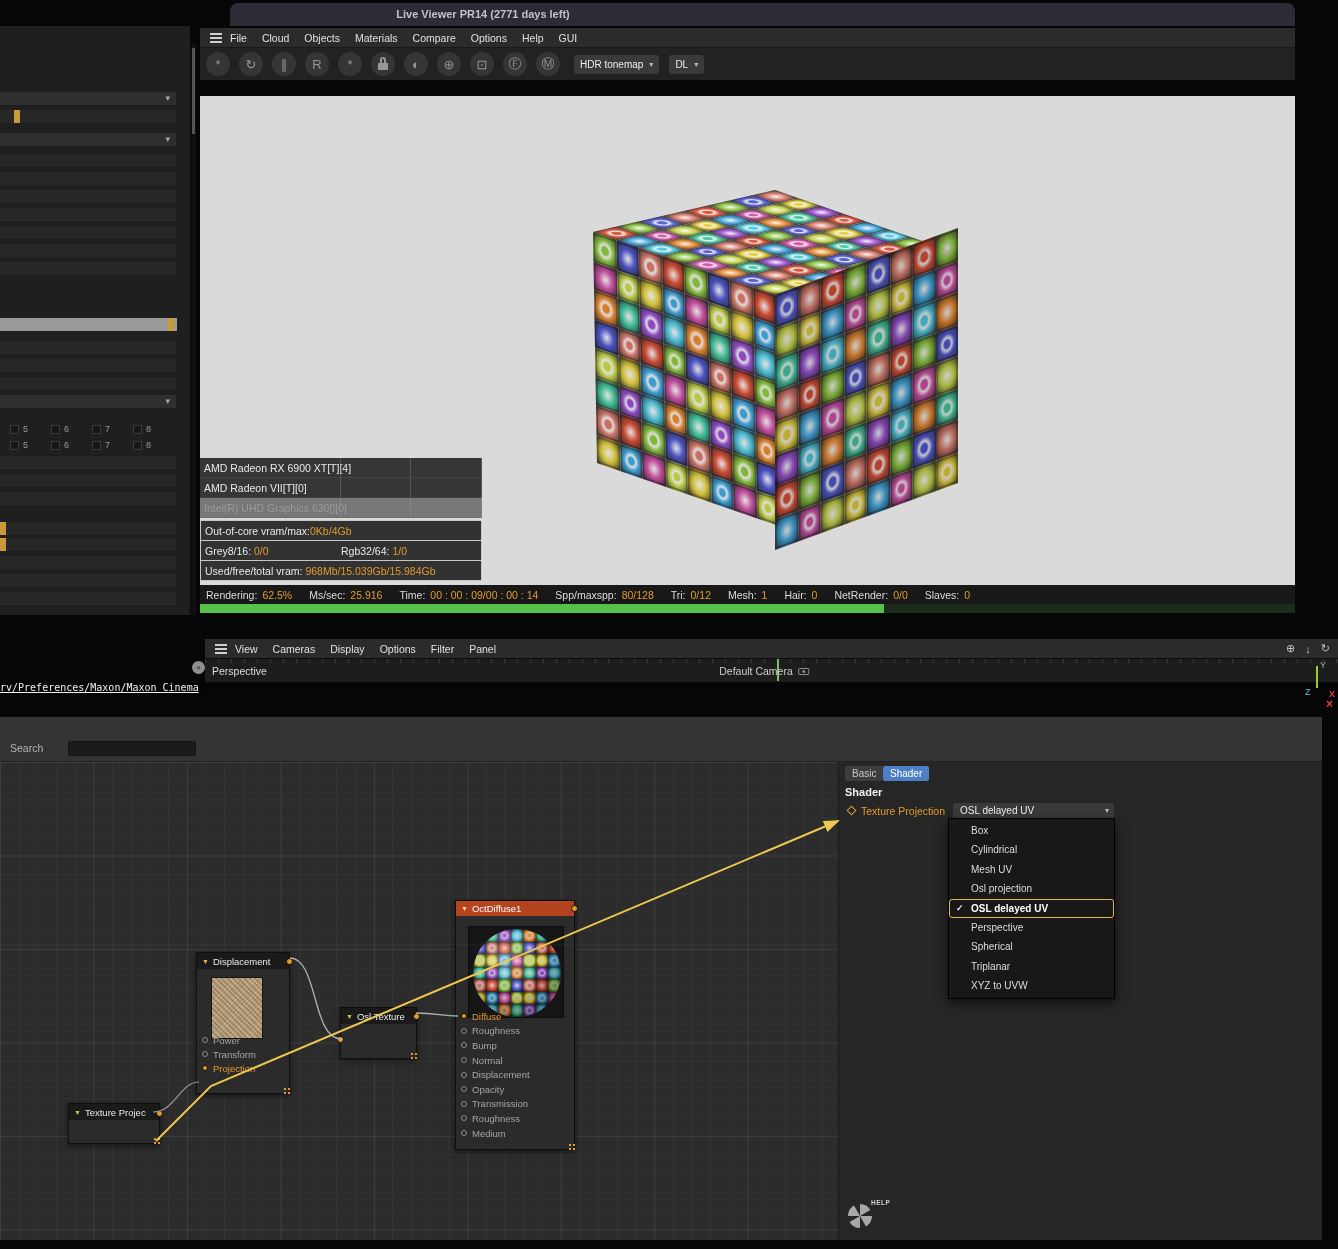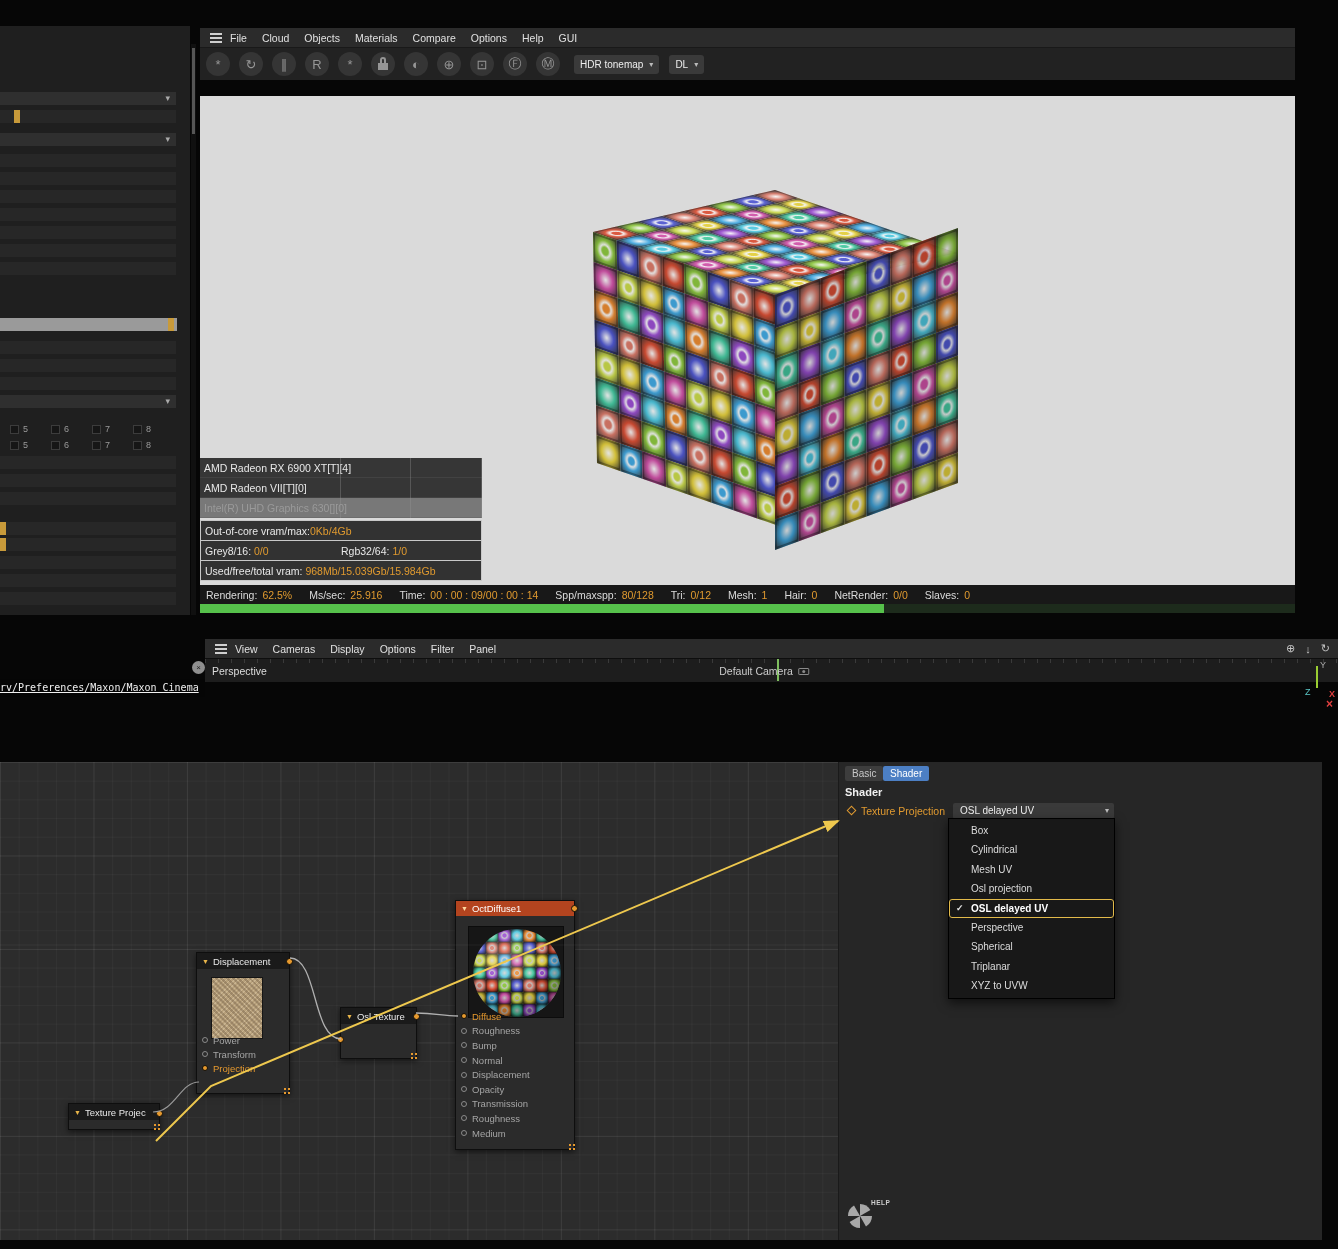--- a/index.html
+++ b/index.html
@@ -100,21 +100,21 @@
       linear-gradient(90deg,rgba(255,255,255,.05) 1px,transparent 1px),
       linear-gradient(rgba(255,255,255,.03) 1px,transparent 1px),
       linear-gradient(90deg,rgba(255,255,255,.03) 1px,transparent 1px);
     background-size:93.5px 93.5px,93.5px 93.5px,18.7px 18.7px,18.7px 18.7px}
 
   .node{position:absolute;background:#2b2b2b;border:1px solid #0e0e0e;box-shadow:0 2px 6px rgba(0,0,0,.55)}
   .node-header{height:16px;background:#1a1a1a;display:flex;align-items:center;gap:4px;padding:0 5px;font-size:9.5px;color:#e8e8e8;white-space:nowrap;position:relative}
   .node-header .tri{color:#e8b54a;font-size:7px}
   .odot{position:absolute;width:7px;height:7px;border-radius:50%;background:#e6992e;border:1px solid #100e08}
   .rsz{position:absolute;right:3px;bottom:3px;width:2px;height:2px;background:#e6992e;box-shadow:4px 0 #e6992e,0 4px #e6992e,4px 4px #e6992e}
-  #tp-node{left:68px;top:341px;width:92px;height:27px}
+  #tp-node{left:68px;top:341px;width:92px;height:41px}
   #it-node{left:196px;top:190px;width:94px;height:142px}
   #it-preview{position:absolute;left:14px;top:24px;width:52px;height:62px;border:1px solid #151515;background-color:#b7a07b;background-image:repeating-linear-gradient(45deg,rgba(90,70,50,.3) 0 2px,transparent 2px 4px),repeating-linear-gradient(-45deg,rgba(255,240,210,.25) 0 1px,transparent 1px 3px)}
   #osl-node{left:340px;top:245px;width:77px;height:52px}
   #od-node{left:455px;top:138px;width:120px;height:250px}
   #od-node .node-header{background:#b3441f;color:#fff;height:15px}
   #od-preview{position:absolute;left:12px;top:25px;width:96px;height:92px;background:#161616;border:1px solid #0c0c0c}
   #sphere-wrap{position:absolute;left:4px;top:2px;width:88px;height:88px;border-radius:50%;overflow:hidden}
   #sphere-grid{width:88px;height:88px;display:grid;grid-template-columns:repeat(7,1fr);grid-template-rows:repeat(7,1fr)}
   .sphere-shade{position:absolute;left:0;top:0;width:88px;height:88px;border-radius:50%;background:radial-gradient(circle at 38% 32%,rgba(255,255,255,.3) 0%,rgba(0,0,0,0) 42%,rgba(0,0,0,.55) 96%)}
   .params{position:absolute;left:0;width:100%}
@@ -147,20 +147,23 @@
   #octane-logo{position:absolute;left:0;top:4px}
 
   
   #overlay{position:absolute;left:0;top:0;width:1338px;height:1249px;pointer-events:none;z-index:8}
 </style>
 </head>
 <body>
 
 <div class="page">
 
+  <div id="lv-titlebar">
+    <span id="lv-title">Live Viewer PR14 (2771 days left)</span>
+  </div>
 
   <div id="left-panel">
     <div class="lp-row lp-select" style="top:66px">
         <span class="chev">▾</span>
       </div>
     <div class="lp-row" style="top:84px">
         <span class="lp-tick" style="left:14px"></span>
       </div>
     <div class="lp-row lp-select" style="top:107px">
         <span class="chev">▾</span>
@@ -544,20 +547,24 @@
   </div>
   <div id="axis-gizmo">
     <span id="axis-line-y"></span>
     <span id="axis-y">Y</span>
     <span id="axis-z">Z</span>
     <span id="axis-x">X</span>
   </div>
   <div id="path-text">rv/Preferences/Maxon/Maxon Cinema</div>
 
   <span id="one-close">×</span>
+  <div id="one-toolbar">
+    <span id="search-label">Search</span>
+    <input id="search-input" type="text" value="" style="">
+  </div>
 
   <div id="graph">
     <div class="node" id="tp-node">
       <div class="node-header">
           <span class="tri">▼</span>
           <span>Texture Projec</span>
           <span class="odot" style="right:-4px;top:6px"></span>
         </div>
       <span class="rsz"></span>
     </div>

